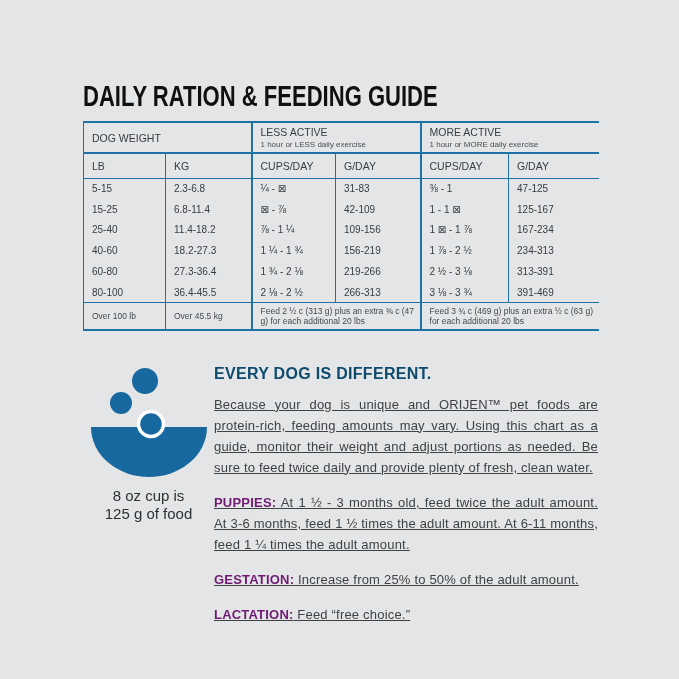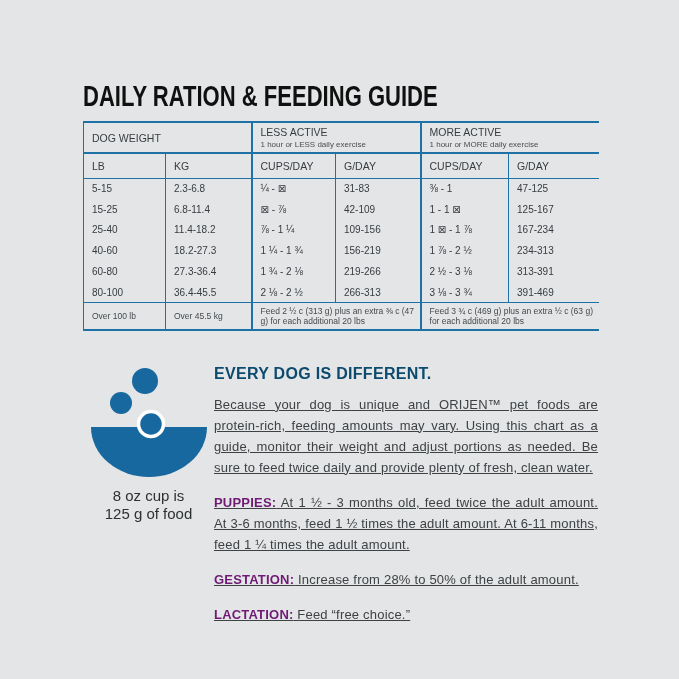--- a/index.html
+++ b/index.html
@@ -199,18 +199,18 @@
       <div class="cup-caption">
         <div>8 oz cup is</div>
         <div>125 g of food</div>
       </div>
     </div>
 
     <div class="info-col">
       <h2>EVERY DOG IS DIFFERENT.</h2>
       <p>Because your dog is unique and ORIJEN™ pet foods are protein-rich, feeding amounts may vary. Using this chart as a guide, monitor their weight and adjust portions as needed. Be sure to feed twice daily and provide plenty of fresh, clean water.</p>
       <p class="space"><b>PUPPIES:</b><span> At 1 ½ - 3 months old, feed twice the adult amount. At 3-6 months, feed 1 ½ times the adult amount. At 6-11 months, feed 1 ¼ times the adult amount.</span></p>
-      <p class="space"><b>GESTATION:</b><span> Increase from 28% to 50% of the adult amount.</span></p>
+      <p class="space"><b>GESTATION:</b><span> Increase from 25% to 50% of the adult amount.</span></p>
       <p class="space"><b>LACTATION:</b><span> Feed “free choice.”</span></p>
     </div>
 
   </div>
 </div>
 
 </body></html>

